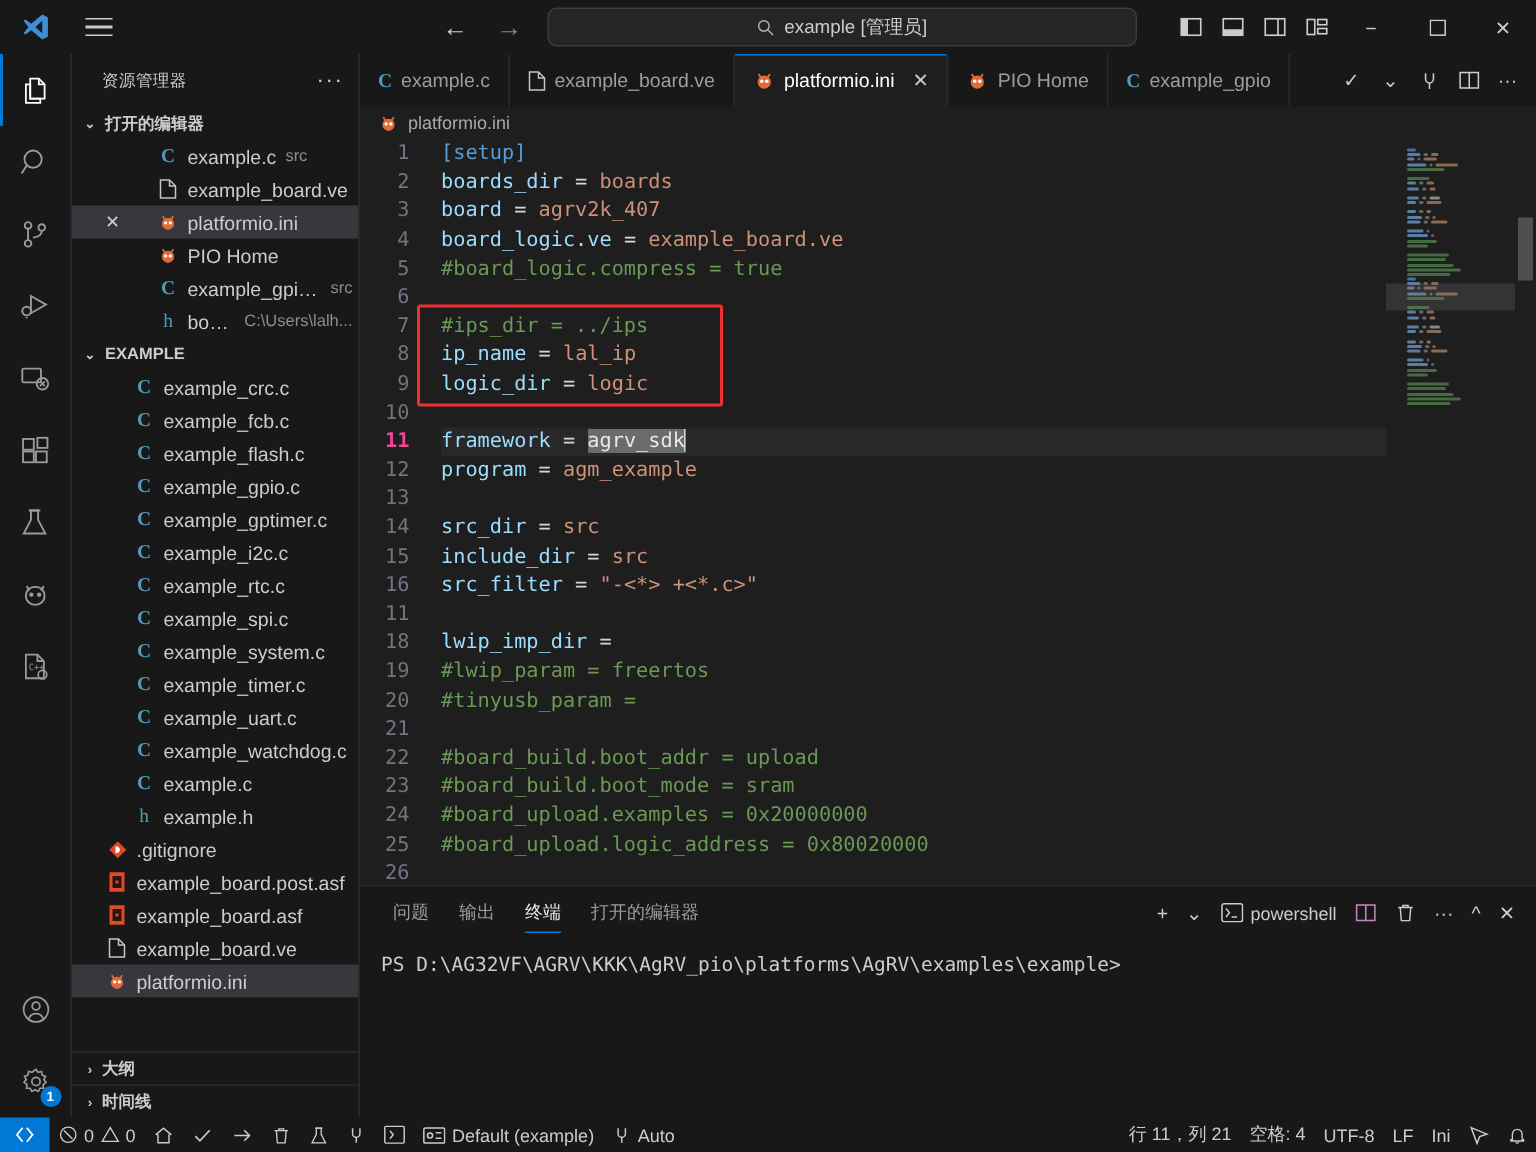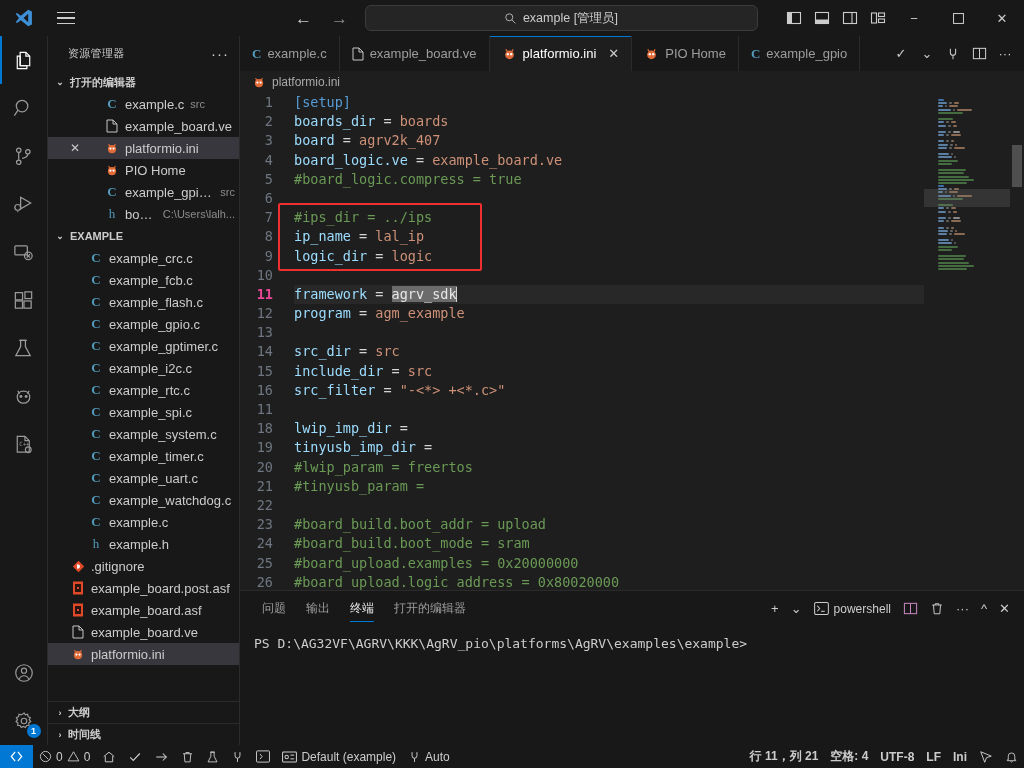--- a/index.html
+++ b/index.html
@@ -139,21 +139,21 @@
   .ptab.active::after { content:''; position:absolute; left:10px; right:10px; bottom:4px; height:1px; background:#0078d4;}
   .panel-actions { margin-left:auto; display:flex; align-items:center; gap:0; padding-right:8px; color:#cccccc; }
   .pa { height:35px; display:flex; align-items:center; justify-content:center; padding:0 6px; font-size:13px;}
   .pa.ps-label { gap:5px; font-size:12px; font-family:"Liberation Sans",sans-serif; }
   .terminal-body { flex:1; padding:10px 0 0 14px; font-family:"DejaVu Sans Mono","Liberation Mono",monospace; font-size:13px; color:#cccccc; }
 
   
   .statusbar { height:23px; flex:0 0 23px; background:#181818; display:flex; align-items:center; font-size:12px; color:#cccccc; }
   .sb-remote { width:33px; height:23px; background:#0078d4; display:flex; align-items:center; justify-content:center; }
   .si { height:23px; display:flex; align-items:center; gap:4px; padding:0 6px; white-space:nowrap; }
-  .si-right { margin-left:auto; display:flex; align-items:center;font-weight:bold; }
+  .si-right { margin-left:auto; display:flex; align-items:center; }
   svg { display:block; }
 </style>
 </head>
 <body>
 
 <div class="app">
 
   <div class="titlebar">
     <div class="tb-left">
       <div class="vscode-logo">
@@ -629,21 +629,20 @@
               <div class="ln"><span class="tok-key">logic_dir</span><span class="tok-eq"> = </span><span class="tok-val">logic</span></div>
               <div class="ln">&nbsp;</div>
               <div class="ln cur-line-hl"><span class="tok-key">framework</span><span class="tok-eq"> = </span><span class="sel-text">agrv_sdk</span><span class="caret"></span></div>
               <div class="ln"><span class="tok-key">program</span><span class="tok-eq"> = </span><span class="tok-val">agm_example</span></div>
               <div class="ln">&nbsp;</div>
               <div class="ln"><span class="tok-key">src_dir</span><span class="tok-eq"> = </span><span class="tok-val">src</span></div>
               <div class="ln"><span class="tok-key">include_dir</span><span class="tok-eq"> = </span><span class="tok-val">src</span></div>
               <div class="ln"><span class="tok-key">src_filter</span><span class="tok-eq"> = </span><span class="tok-val">"-&lt;*&gt; +&lt;*.c&gt;"</span></div>
               <div class="ln">&nbsp;</div>
               <div class="ln"><span class="tok-key">lwip_imp_dir</span><span class="tok-eq"> =</span></div>
-              <div class="ln"><span class="tok-key">tinyusb_imp_dir</span><span class="tok-eq"> =</span></div>
               <div class="ln"><span class="tok-cmt">#lwip_param = freertos</span></div>
               <div class="ln"><span class="tok-cmt">#tinyusb_param =</span></div>
               <div class="ln">&nbsp;</div>
               <div class="ln"><span class="tok-cmt">#board_build.boot_addr = upload</span></div>
               <div class="ln"><span class="tok-cmt">#board_build.boot_mode = sram</span></div>
               <div class="ln"><span class="tok-cmt">#board_upload.examples = 0x20000000</span></div>
               <div class="ln"><span class="tok-cmt">#board_upload.logic_address = 0x80020000</span></div>
             </div>
           <div class="redbox" id="annotation-box" style="left: 38px; top: 110.2px; width: 204px; height: 67.6px; border-color: rgb(240, 48, 48);"></div>
         </div>

